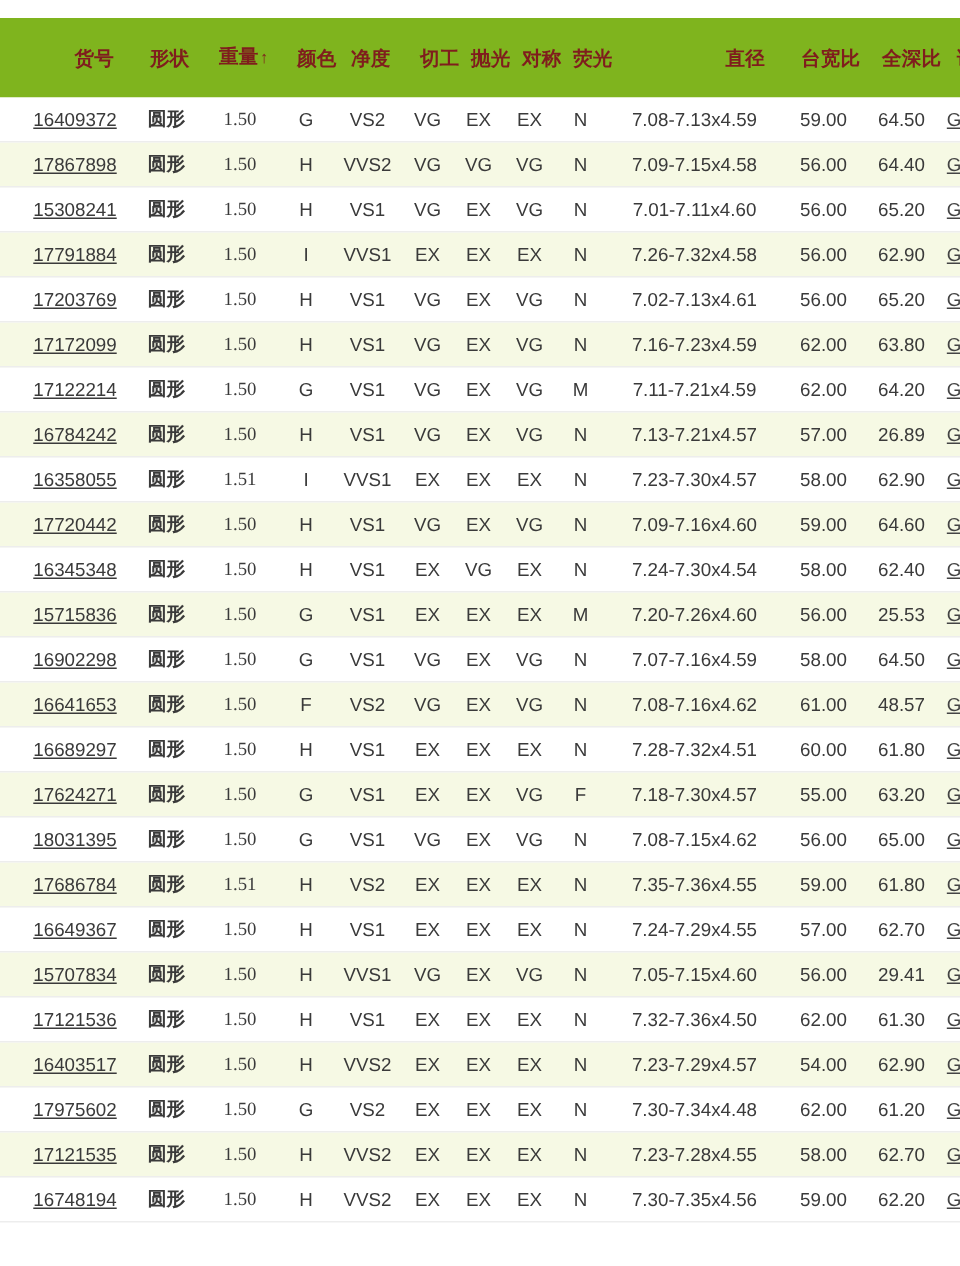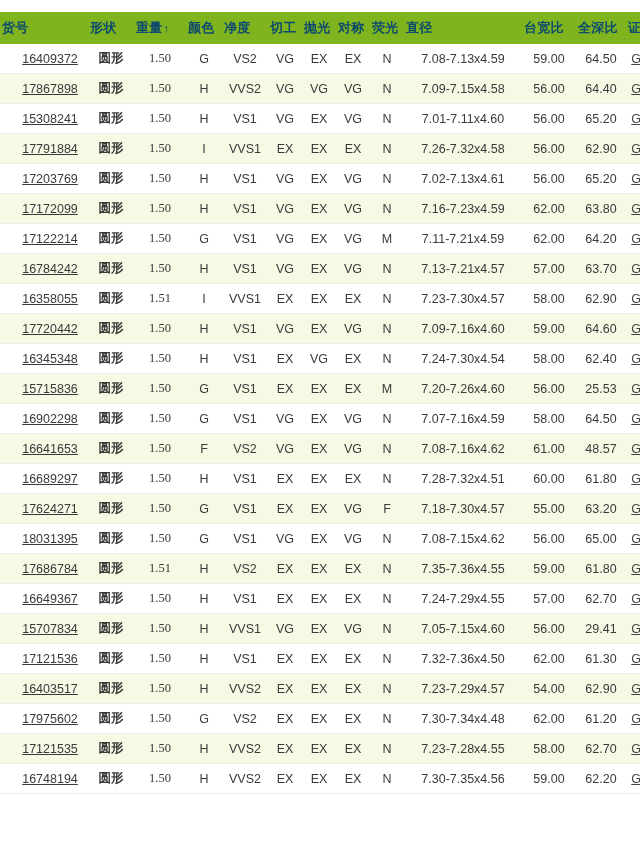--- a/index.html
+++ b/index.html
@@ -22,27 +22,27 @@
     padding-top: 12px;
     box-sizing: border-box;
   }
   table.diamond-table {
     width: 640px;
     border-collapse: collapse;
     table-layout: fixed;
   }
   table.diamond-table thead th {
     background: #7fb41e;
-    color: #0c4a6e;
+    color: #7f1d1d;
     font-size: 13px;
     font-weight: bold;
     height: 28px;
     line-height: 28px;
-    padding: 2px;
-    text-align: left;
+    padding: 12px;
+    text-align: right;
     white-space: nowrap;
     letter-spacing: 0.2px;
   }
   table.diamond-table thead th .sort-arrow {
     font-size: 11px;
     font-weight: normal;
     margin-left: 1px;
   }
   table.diamond-table tbody td {
     font-size: 12.5px;
@@ -248,21 +248,21 @@
           <td class="cell-shape">圆形</td>
           <td class="cell-weight">1.50</td>
           <td class="cell-color">H</td>
           <td class="cell-clarity">VS1</td>
           <td class="cell-cut">VG</td>
           <td class="cell-polish">EX</td>
           <td class="cell-symmetry">VG</td>
           <td class="cell-fluorescence">N</td>
           <td class="cell-diameter">7.13-7.21x4.57</td>
           <td class="cell-table-pct">57.00</td>
-          <td class="cell-depth-pct">63.70</td>
+          <td class="cell-depth-pct">26.89</td>
           <td class="cell-cert"><span class="cert-link">GIA</span></td>
         </tr>
         <tr class="row-even">
           <td class="cell-id">16358055</td>
           <td class="cell-shape">圆形</td>
           <td class="cell-weight">1.51</td>
           <td class="cell-color">I</td>
           <td class="cell-clarity">VVS1</td>
           <td class="cell-cut">EX</td>
           <td class="cell-polish">EX</td>

